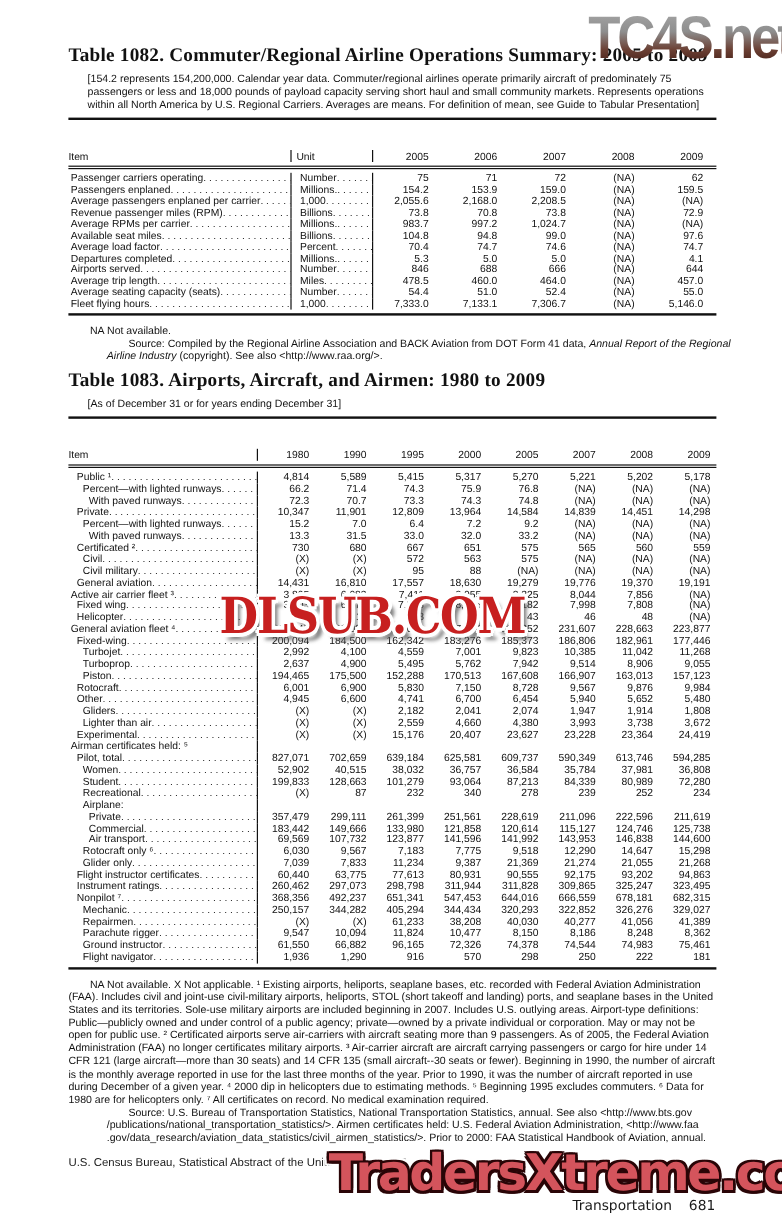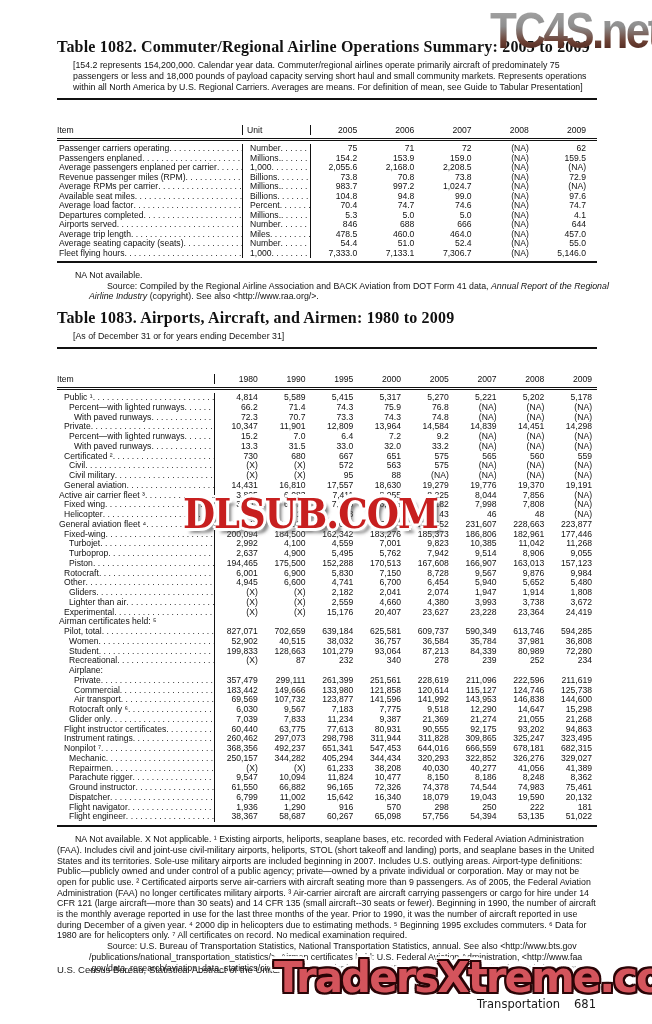--- a/index.html
+++ b/index.html
@@ -851,60 +851,32 @@
           <div class="val">66,882</div>
           <div class="val">96,165</div>
           <div class="val">72,326</div>
           <div class="val">74,378</div>
           <div class="val">74,544</div>
           <div class="val">74,983</div>
           <div class="val">75,461</div>
         </div>
         <div class="trow">
           <div class="stub i2">
-            <span class="lbl">Dispatcher</span>
-            <span class="leader"></span>
-          </div>
-          <div class="val">6,799</div>
-          <div class="val">11,002</div>
-          <div class="val">15,642</div>
-          <div class="val">16,340</div>
-          <div class="val">18,079</div>
-          <div class="val">19,043</div>
-          <div class="val">19,590</div>
-          <div class="val">20,132</div>
-        </div>
-        <div class="trow">
-          <div class="stub i2">
             <span class="lbl">Flight navigator</span>
             <span class="leader"></span>
           </div>
           <div class="val">1,936</div>
           <div class="val">1,290</div>
           <div class="val">916</div>
           <div class="val">570</div>
           <div class="val">298</div>
           <div class="val">250</div>
           <div class="val">222</div>
           <div class="val">181</div>
         </div>
-        <div class="trow">
-          <div class="stub i2">
-            <span class="lbl">Flight engineer</span>
-            <span class="leader"></span>
-          </div>
-          <div class="val">38,367</div>
-          <div class="val">58,687</div>
-          <div class="val">60,267</div>
-          <div class="val">65,098</div>
-          <div class="val">57,756</div>
-          <div class="val">54,394</div>
-          <div class="val">53,135</div>
-          <div class="val">51,022</div>
-        </div>
       </div>
     </div>
   <p class="fnote para">NA Not available. X Not applicable. ¹ Existing airports, heliports, seaplane bases, etc. recorded with Federal Aviation Administration (FAA). Includes civil and joint-use civil-military airports, heliports, STOL (short takeoff and landing) ports, and seaplane bases in the United States and its territories. Sole-use military airports are included beginning in 2007. Includes U.S. outlying areas. Airport-type definitions: Public—publicly owned and under control of a public agency; private—owned by a private individual or corporation. May or may not be open for public use. ² Certificated airports serve air-carriers with aircraft seating more than 9 passengers. As of 2005, the Federal Aviation Administration (FAA) no longer certificates military airports. ³ Air-carrier aircraft are aircraft carrying passengers or cargo for hire under 14 CFR 121 (large aircraft—more than 30 seats) and 14 CFR 135 (small aircraft--30 seats or fewer). Beginning in 1990, the number of aircraft is the monthly average reported in use for the last three months of the year. Prior to 1990, it was the number of aircraft reported in use during December of a given year. ⁴ 2000 dip in helicopters due to estimating methods. ⁵ Beginning 1995 excludes commuters. ⁶ Data for 1980 are for helicopters only. ⁷ All certificates on record. No medical examination required.</p>
   <p class="fnote src">Source: U.S. Bureau of Transportation Statistics, National Transportation Statistics, annual. See also &lt;http://www.bts.gov /publications/national_transportation_statistics/&gt;. Airmen certificates held: U.S. Federal Aviation Administration, &lt;http://www.faa .gov/data_research/aviation_data_statistics/civil_airmen_statistics/&gt;. Prior to 2000: FAA Statistical Handbook of Aviation, annual.</p>
 </div>
 
 <div class="pg-right"><span>Transportation</span><span class="pgnum">681</span></div>
 <div class="pg-left">U.S. Census Bureau, Statistical Abstract of the United States: 2012</div>
 
 <div class="wm-top">TC4S.net</div>

